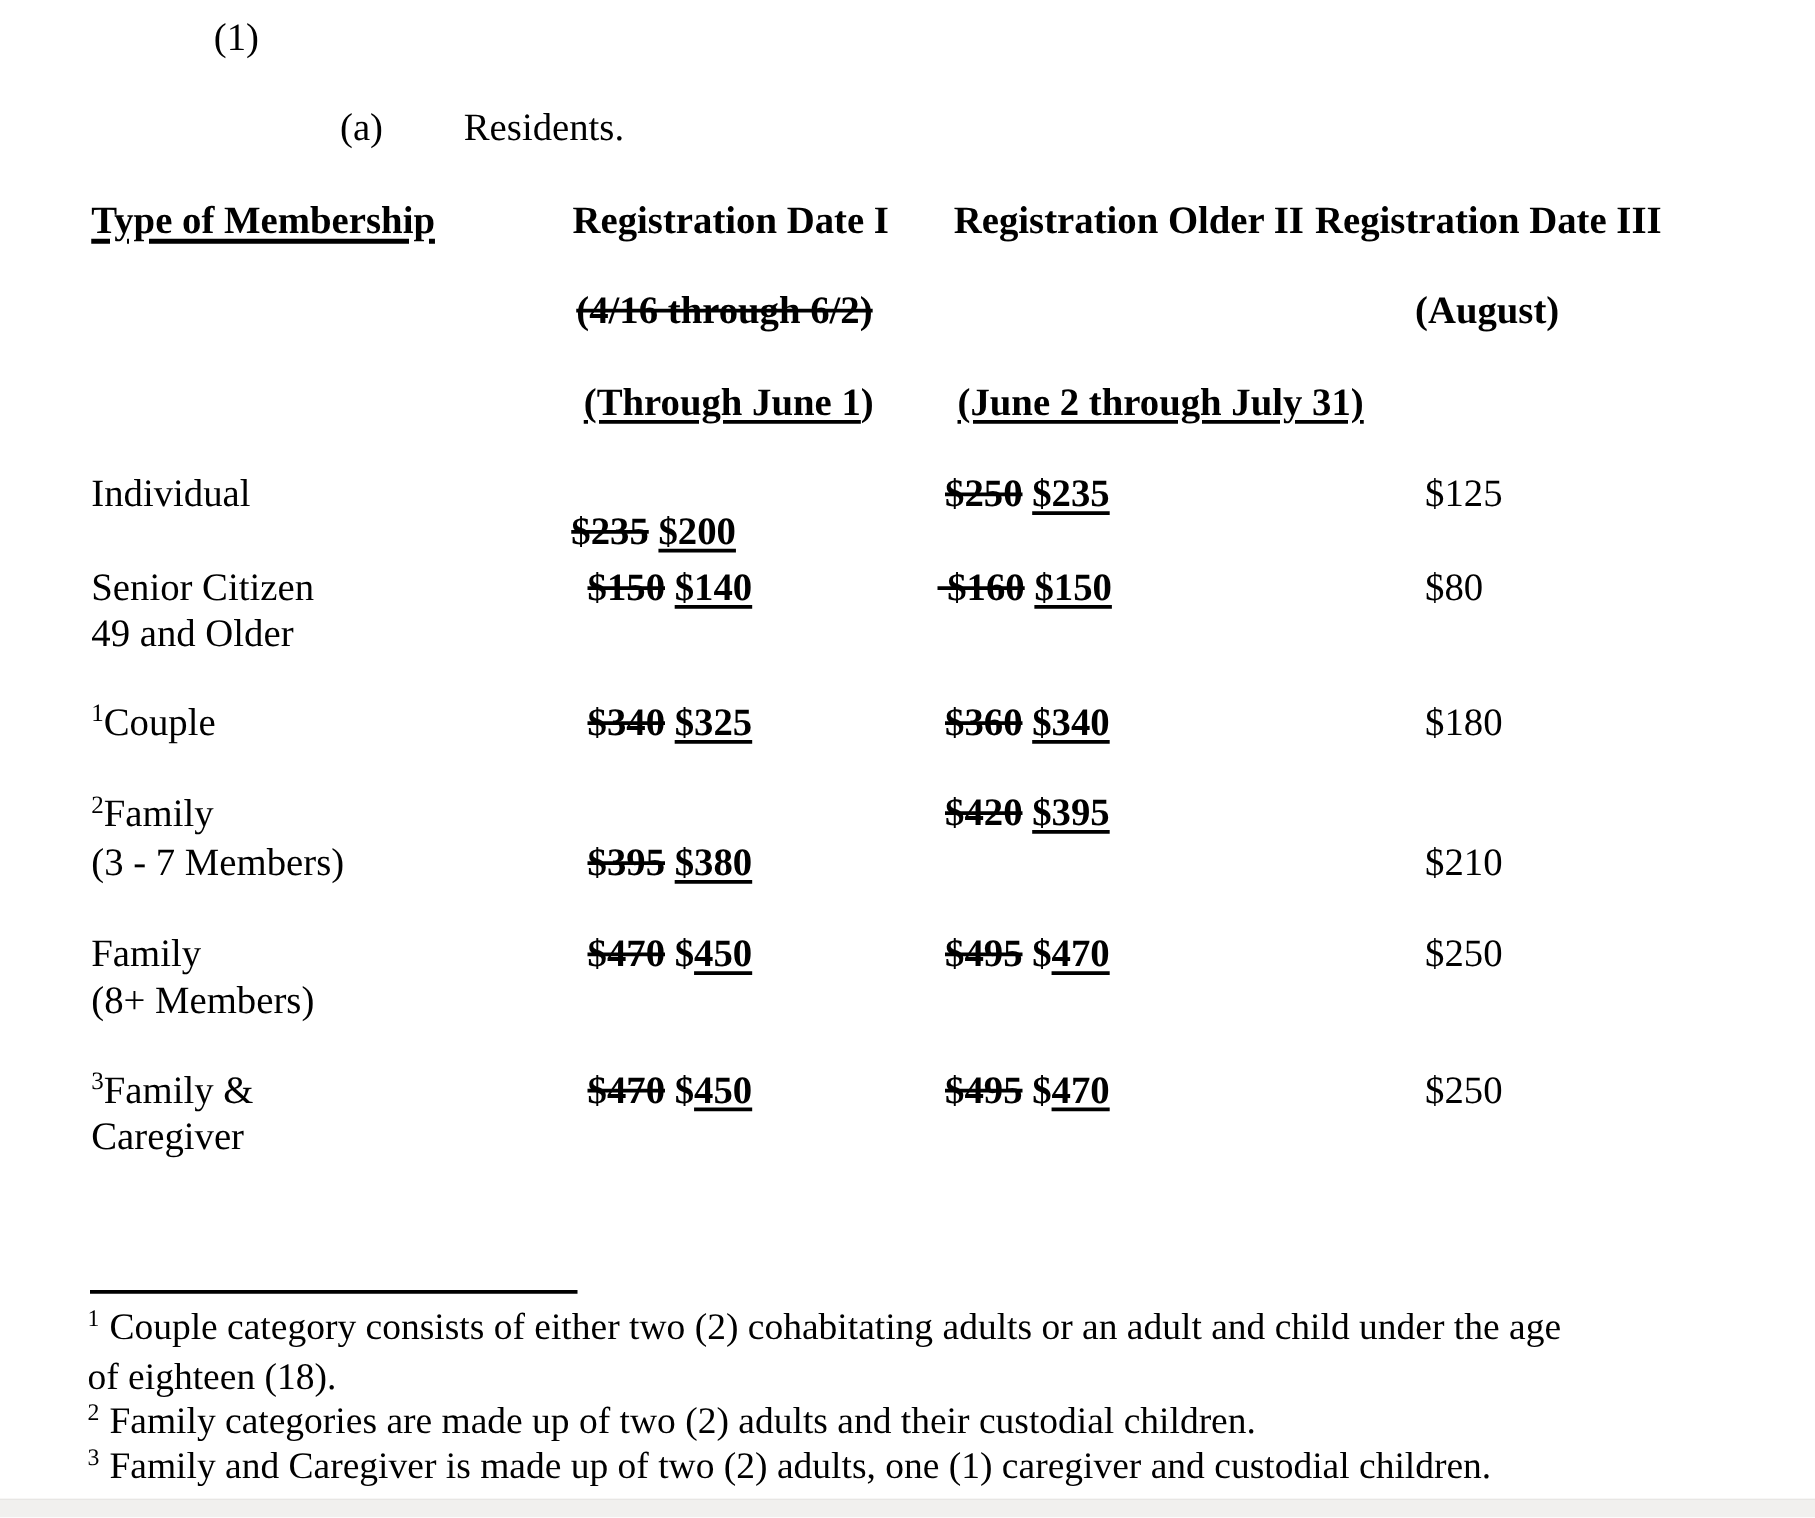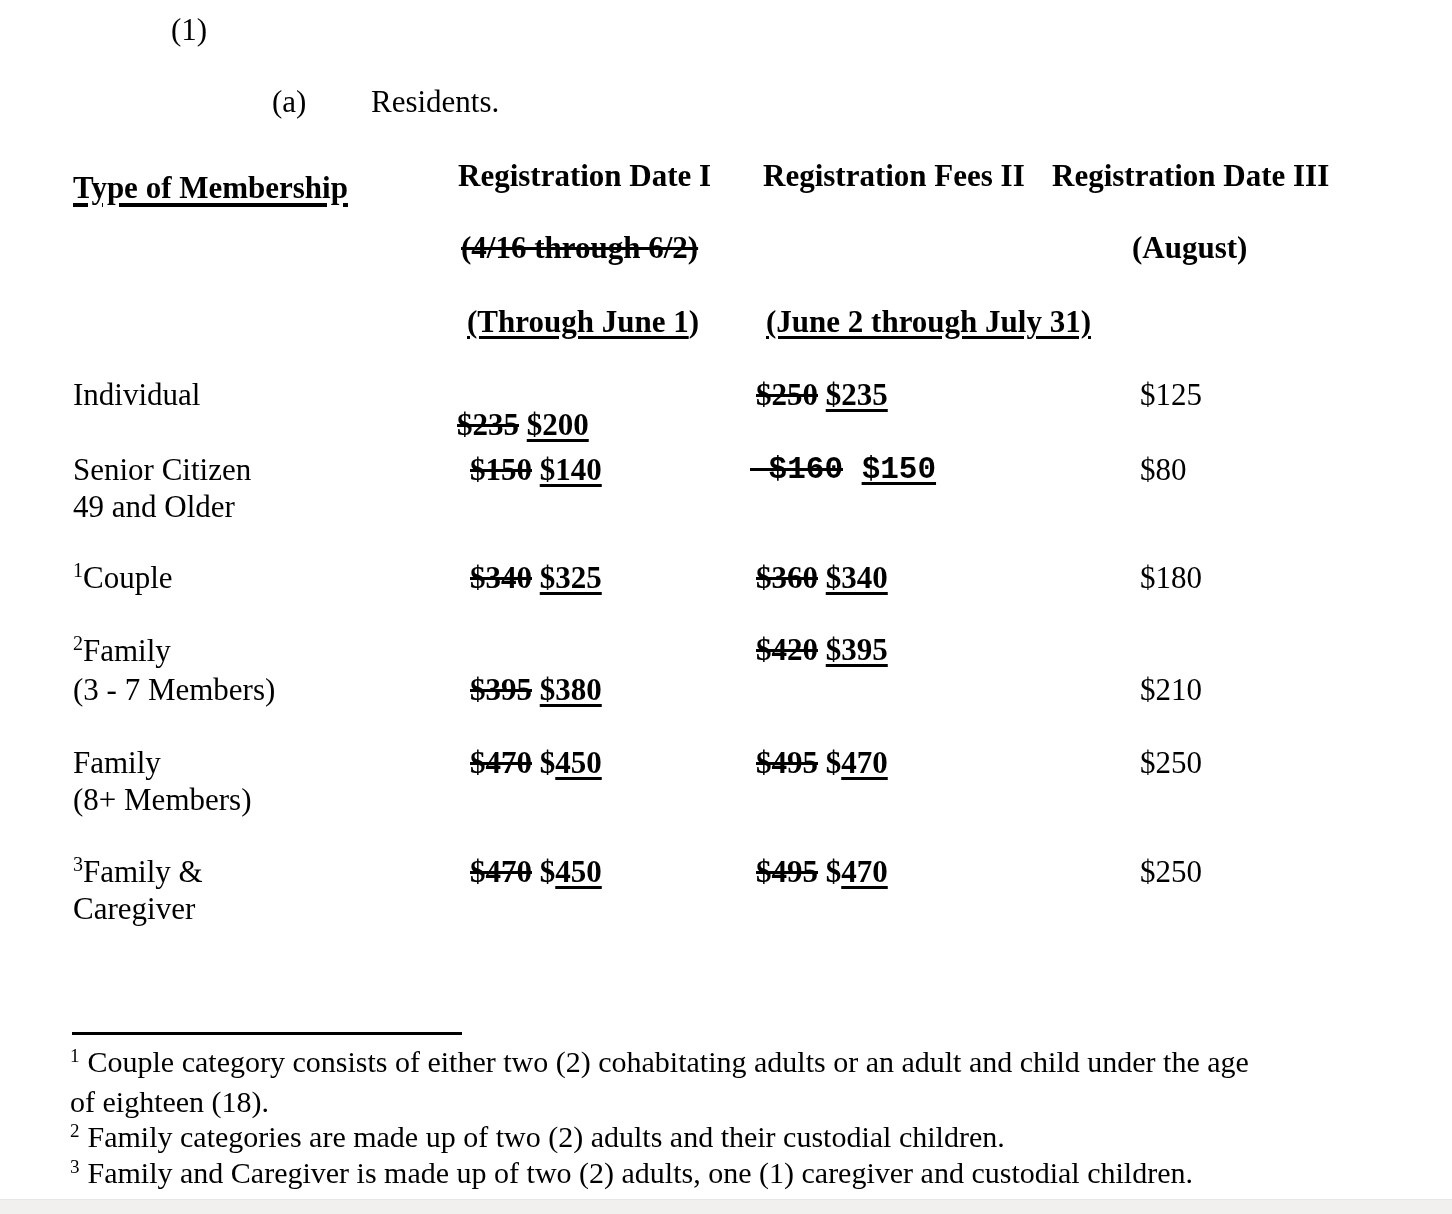--- a/index.html
+++ b/index.html
@@ -31,40 +31,40 @@
 </style>
 </head>
 <body>
 
 <div class="page">
 
   <span class="pos" style="left:171px; top:12px;">(1)</span>
   <span class="pos" style="left:272px; top:84px;">(a)</span>
   <span class="pos" style="left:371px; top:84px;">Residents.</span>
 
-  <span class="pos b hu" style="left:73px;   top:158px;margin-top:12px;">Type of Membership</span>
+  <span class="pos b hu" style="left:73px;   top:158px;">Type of Membership</span>
   <span class="pos b" style="left:458px;  top:158px;">Registration Date I</span>
-  <span class="pos b" style="left:763px;  top:158px;">Registration Fees II</span>
+  <span class="pos b" style="left:763px;  top:158px;">Registration Older II</span>
   <span class="pos b" style="left:1052px; top:158px;">Registration Date III</span>
 
   <span class="pos b strike" style="left:461px;  top:230px;">(4/16 through 6/2)</span>
   <span class="pos b" style="left:1132px; top:230px;">(August)</span>
 
   <span class="pos b" style="left:467px; top:304px;"><span class="u">(Through June 1</span><span>)</span></span>
   <span class="pos b" style="left:766px; top:304px;"><span class="u">(June 2 through July 31)</span><span></span></span>
 
   <span class="pos" style="left:73px; top:377px;"><span class="sup"></span><span>Individual</span></span>
   <span class="pos b" style="left:457px; top:377px;margin-top:30px;"><span class="strike">$235</span> <span></span><span class="u">$200</span></span>
   <span class="pos b" style="left:756px; top:377px;"><span class="strike">$250</span> <span></span><span class="u">$235</span></span>
   <span class="pos" style="left:1140px; top:377px;">$125</span>
 
   <span class="pos" style="left:73px; top:452px;"><span class="sup"></span><span>Senior Citizen</span></span>
   <span class="pos" style="left:73px; top:489px;">49 and Older</span>
   <span class="pos b" style="left:470px; top:452px;"><span class="strike">$150</span> <span></span><span class="u">$140</span></span>
-  <span class="pos b" style="left:750px; top:452px;font-family:Liberation Mono, monospace;"><span class="strike">&nbsp;$160</span> <span></span><span class="u">$150</span></span>
+  <span class="pos b" style="left:750px; top:452px;"><span class="strike">&nbsp;$160</span> <span></span><span class="u">$150</span></span>
   <span class="pos" style="left:1140px; top:452px;">$80</span>
 
   <span class="pos" style="left:73px; top:560px;"><span class="sup">1</span><span>Couple</span></span>
   <span class="pos b" style="left:470px; top:560px;"><span class="strike">$340</span> <span></span><span class="u">$325</span></span>
   <span class="pos b" style="left:756px; top:560px;"><span class="strike">$360</span> <span></span><span class="u">$340</span></span>
   <span class="pos" style="left:1140px; top:560px;">$180</span>
 
   <span class="pos" style="left:73px; top:633px;"><span class="sup">2</span><span>Family</span></span>
   <span class="pos" style="left:73px; top:672px;">(3 - 7 Members)</span>
   <span class="pos b" style="left:470px; top:672px;"><span class="strike">$395</span> <span></span><span class="u">$380</span></span>

